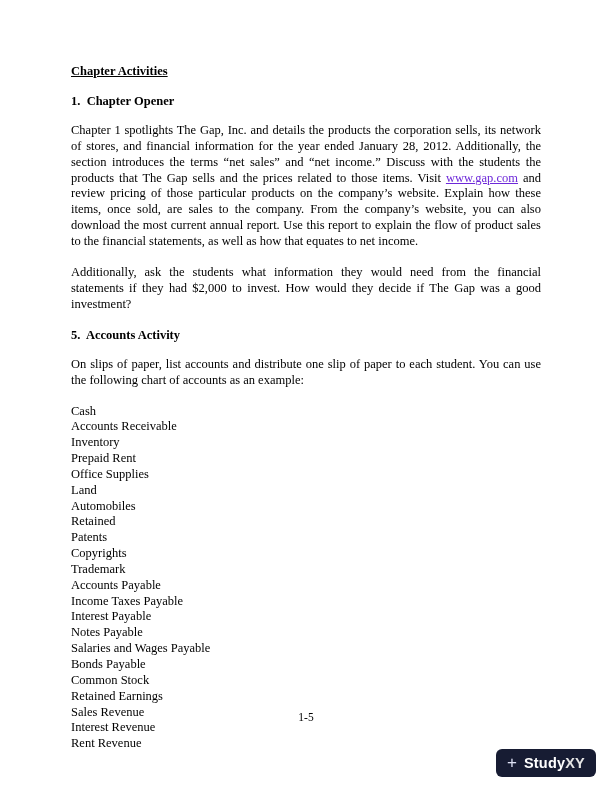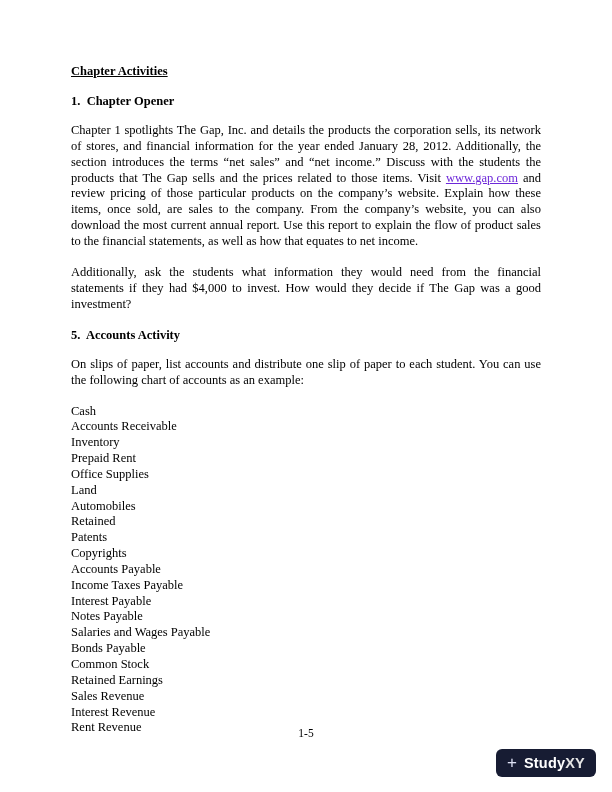--- a/index.html
+++ b/index.html
@@ -48,21 +48,21 @@
   }
   .account-list {
     margin-top: 8px;
   }
   .account-line {
     line-height: 15.85px;
     font-family: Liberation Serif, serif;
   }
   .footer {
     position: absolute;
-    top: 727px;
+    top: 711px;
     left: 0;
     right: 0;
     text-align: center;
     font-family: "Liberation Serif", serif;
     font-size: 11.5px;
     color: #000000;
   }
   .logo {
     position: absolute;
     right: 16px;
@@ -94,37 +94,38 @@
 
 <div class="page">
   <div class="content">
 
     <h1 class="doc-title">Chapter Activities</h1>
 
     <h2 class="sec-heading">1.  Chapter Opener</h2>
 
     <p class="para"><span>Chapter 1 spotlights The Gap, Inc. and details the products the corporation sells, its network of stores, and financial information for the year ended January 28, 2012. Additionally, the section introduces the terms “net sales” and “net income.” Discuss with the students the products that The Gap sells and the prices related to those items. Visit </span><a class="link">www.gap.com</a><span> and review pricing of those particular products on the company’s website. Explain how these items, once sold, are sales to the company. From the company’s website, you can also download the most current annual report. Use this report to explain the flow of product sales to the financial statements, as well as how that equates to net income.</span></p>
 
-    <p class="para">Additionally, ask the students what information they would need from the financial statements if they had $4,000 to invest. How would they decide if The Gap was a good investment?</p>
+    <p class="para">Additionally, ask the students what information they would need from the financial statements if they had $2,000 to invest. How would they decide if The Gap was a good investment?</p>
 
     <h2 class="sec-heading">5.  Accounts Activity</h2>
 
     <p class="para">On slips of paper, list accounts and distribute one slip of paper to each student. You can use the following chart of accounts as an example:</p>
 
     <div class="account-list">
         <div class="account-line">Cash</div>
         <div class="account-line">Accounts Receivable</div>
         <div class="account-line">Inventory</div>
         <div class="account-line">Prepaid Rent</div>
         <div class="account-line">Office Supplies</div>
         <div class="account-line">Land</div>
         <div class="account-line">Automobiles</div>
         <div class="account-line">Retained</div>
         <div class="account-line">Patents</div>
         <div class="account-line">Copyrights</div>
+        <div class="account-line">Trademark</div>
         <div class="account-line">Accounts Payable</div>
         <div class="account-line">Income Taxes Payable</div>
         <div class="account-line">Interest Payable</div>
         <div class="account-line">Notes Payable</div>
         <div class="account-line">Salaries and Wages Payable</div>
         <div class="account-line">Bonds Payable</div>
         <div class="account-line">Common Stock</div>
         <div class="account-line">Retained Earnings</div>
         <div class="account-line">Sales Revenue</div>
         <div class="account-line">Interest Revenue</div>

